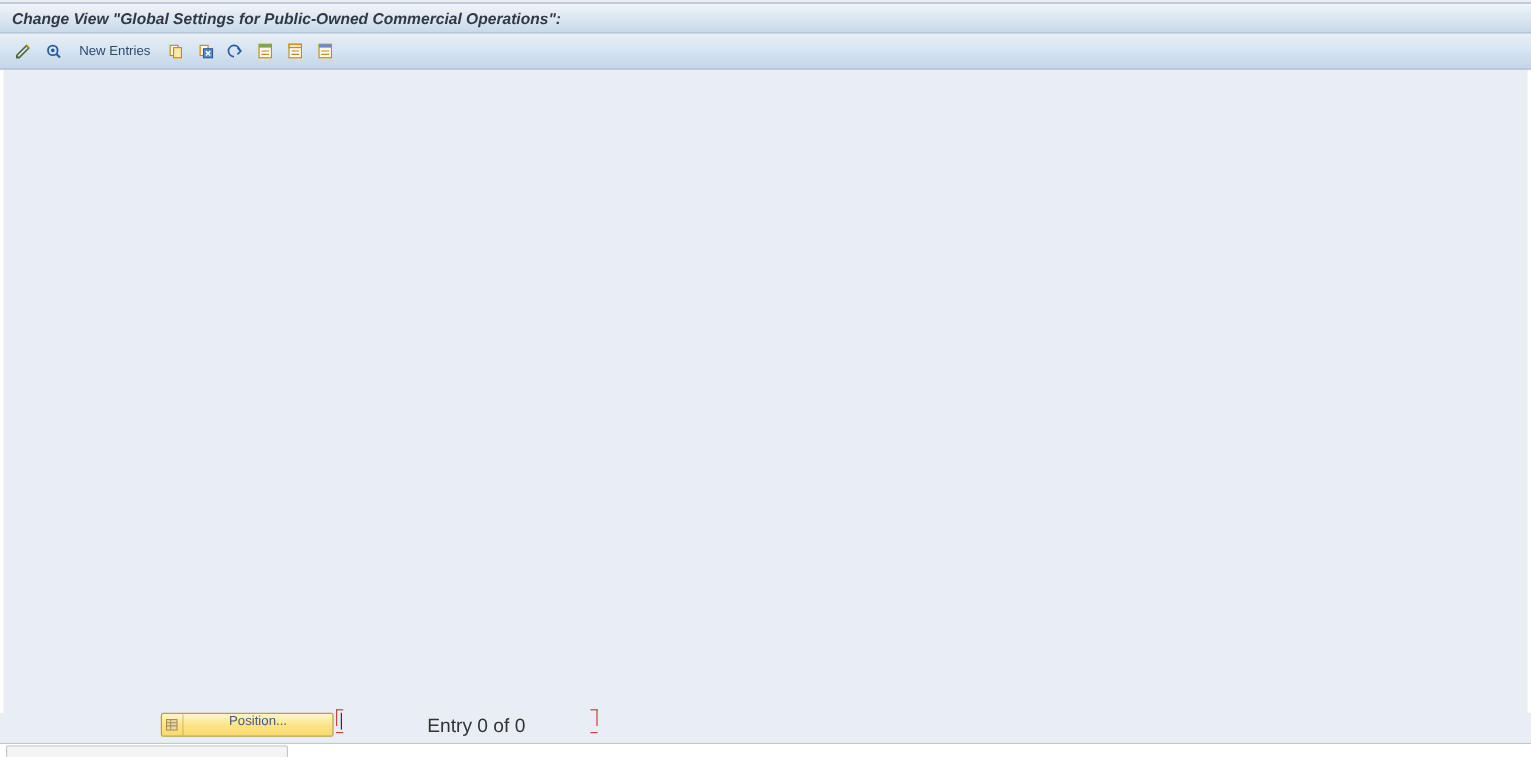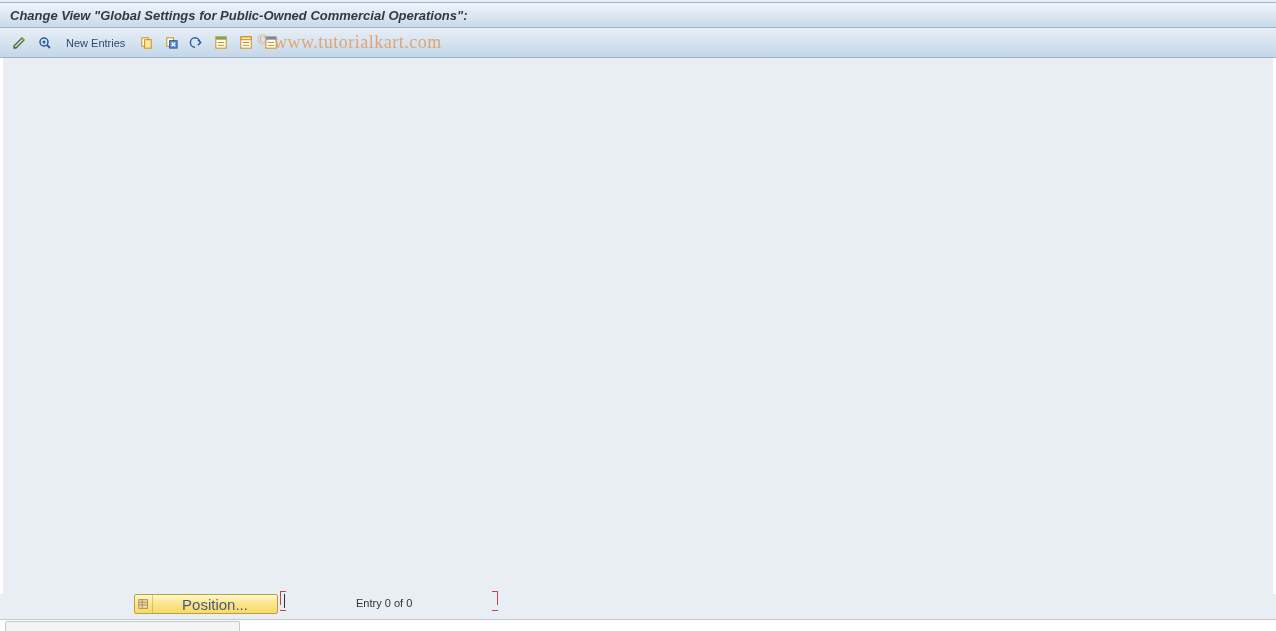--- a/index.html
+++ b/index.html
@@ -91,23 +91,23 @@
     .position-btn {
       position: absolute;
       left: 134px;
       top: 0px;
       width: 144px;
       height: 20px;
       background: linear-gradient(to bottom, #fff7cc 0%, #fce48a 50%, #f9d968 100%);
       border: 1px solid #b8a23e;
       border-radius: 2px;
       display: flex;
-      align-items: center;
+      align-items: flex-start;
       cursor: pointer;
-      font-size: 15px;
+      font-size: 11px;
       color: #4a5a7a;
     }
     .position-btn .icon-box {
       width: 18px;
       height: 18px;
       display: flex;
       align-items: center;
       justify-content: center;
       border-right: 1px solid rgba(184,162,62,0.5);
     }
@@ -154,21 +154,21 @@
       top: 0px;
       width: 1px;
       height: 14px;
       background: #333;
     }
     .entry-text {
       position: absolute;
       left: 356px;
       top: 3px;
       color: #333;
-      font-size: 11px;
+      font-size: 16px;
     }
     .bottom-edge {
       position: absolute;
       bottom: 0;
       left: 0;
       right: 0;
       height: 12px;
       background: #fff;
       border-top: 1px solid #c0c8d0;
     }
@@ -247,21 +247,20 @@
     </svg>
   </div>
   <div class="toolbar-btn">
     <svg width="15" height="15" viewBox="0 0 16 16">
       <rect x="2" y="2" width="11" height="12" fill="#fff" stroke="#cc8800" stroke-width="1"></rect>
       <rect x="2" y="2" width="11" height="3" fill="#6a8ac8"></rect>
       <line x1="4" y1="8" x2="11" y2="8" stroke="#cc8800"></line>
       <line x1="4" y1="11" x2="11" y2="11" stroke="#cc8800"></line>
     </svg>
   </div>
-  <span class="watermark"><span class="copyright">©</span> <span>www.tutorialkart.com</span></span>
 </div>
 
 <div class="content-area"></div>
 
 <div class="footer-bar">
   <div class="position-btn">
     <span class="icon-box">
       <svg width="14" height="14" viewBox="0 0 16 16">
         <rect x="2" y="3" width="10" height="10" fill="#e8d8a8" stroke="#a89050" stroke-width="1"></rect>
         <line x1="2" y1="6" x2="12" y2="6" stroke="#a89050"></line>

